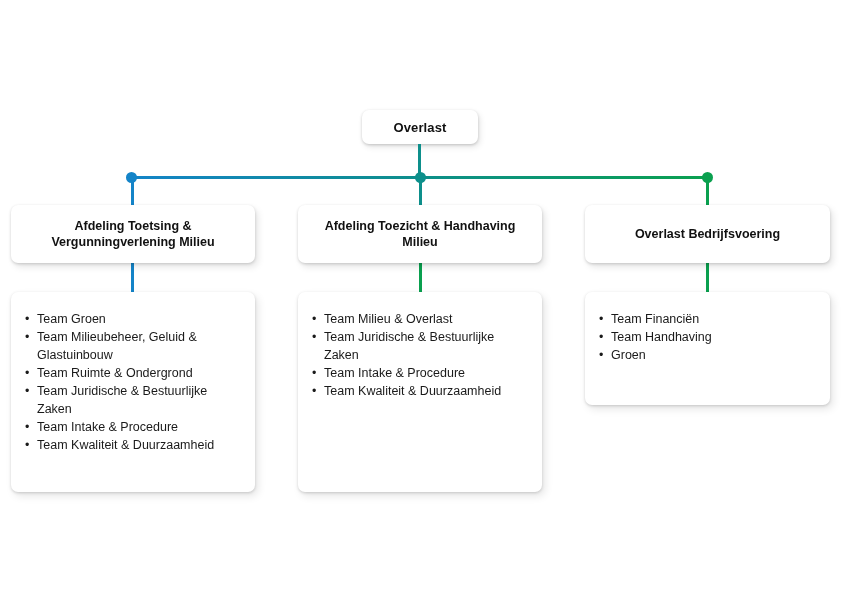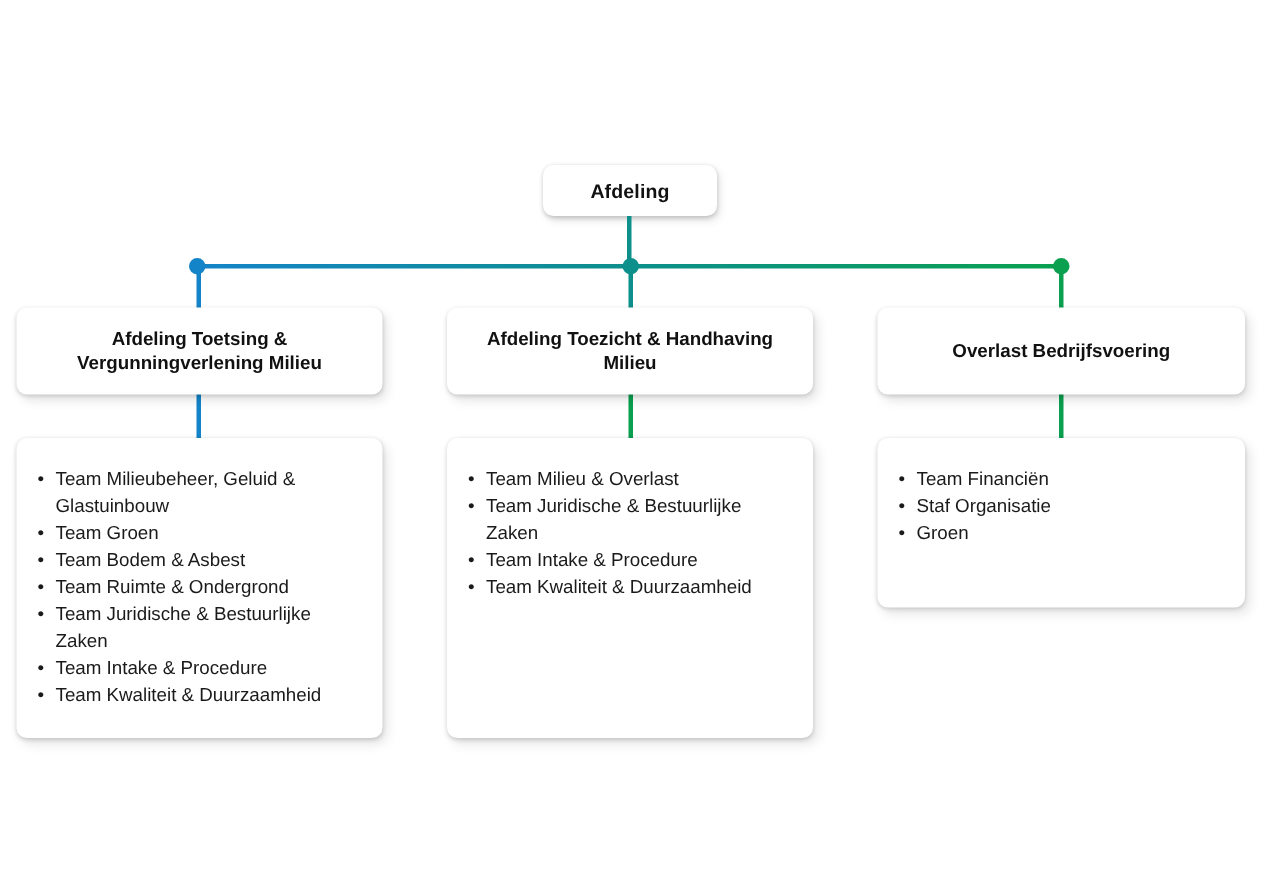--- a/index.html
+++ b/index.html
@@ -157,21 +157,21 @@
     line-height: 18px;
     color: #1a1a1a;
   }
 </style>
 </head>
 <body>
 
 <div id="chart-root">
 
   <div class="root-box">
-    <span class="root-label">Afdeling</span>
+    <span class="root-label">Overlast</span>
   </div>
 
   <div class="conn-v" id="root-stem" style="background: rgb(13, 143, 139);"></div>
   <div class="conn-h" id="bar-left" style="background: linear-gradient(to right, rgb(20, 132, 200) 0%, rgb(13, 143, 139) 100%);"></div>
   <div class="conn-h" id="bar-right" style="background: linear-gradient(to right, rgb(13, 143, 139) 0%, rgb(10, 160, 79) 100%);"></div>
 
   <div class="conn-v" id="stem-col-1" style="background: rgb(20, 132, 200);"></div>
   <div class="conn-v" id="stem-col-2" style="background: rgb(13, 143, 139);"></div>
   <div class="conn-v" id="stem-col-3" style="background: rgb(10, 160, 79);"></div>
 
@@ -182,23 +182,22 @@
   <div class="node-dot" id="dot-left" style="background: rgb(20, 132, 200);"></div>
   <div class="node-dot" id="dot-mid" style="background: rgb(13, 143, 139);"></div>
   <div class="node-dot" id="dot-right" style="background: rgb(10, 160, 79);"></div>
 
   <div class="column" id="col-1">
     <div class="dept-header">
       <span class="dept-title">Afdeling Toetsing &amp; Vergunningverlening Milieu</span>
     </div>
     <div class="team-card">
       <ul class="team-list" id="team-list-1">
+          <li class="team-item">Team Groen</li>
           <li class="team-item">Team Milieubeheer, Geluid &amp; Glastuinbouw</li>
-          <li class="team-item">Team Groen</li>
-          <li class="team-item">Team Bodem &amp; Asbest</li>
           <li class="team-item">Team Ruimte &amp; Ondergrond</li>
           <li class="team-item">Team Juridische &amp; Bestuurlijke Zaken</li>
           <li class="team-item">Team Intake &amp; Procedure</li>
           <li class="team-item">Team Kwaliteit &amp; Duurzaamheid</li>
         </ul>
     </div>
   </div>
 
   <div class="column" id="col-2">
     <div class="dept-header">
@@ -214,19 +213,19 @@
     </div>
   </div>
 
   <div class="column" id="col-3">
     <div class="dept-header">
       <span class="dept-title">Overlast Bedrijfsvoering</span>
     </div>
     <div class="team-card">
       <ul class="team-list" id="team-list-3">
           <li class="team-item">Team Financiën</li>
-          <li class="team-item">Staf Organisatie</li>
+          <li class="team-item">Team Handhaving</li>
           <li class="team-item">Groen</li>
         </ul>
     </div>
   </div>
 
 </div>
 
 </body></html>

